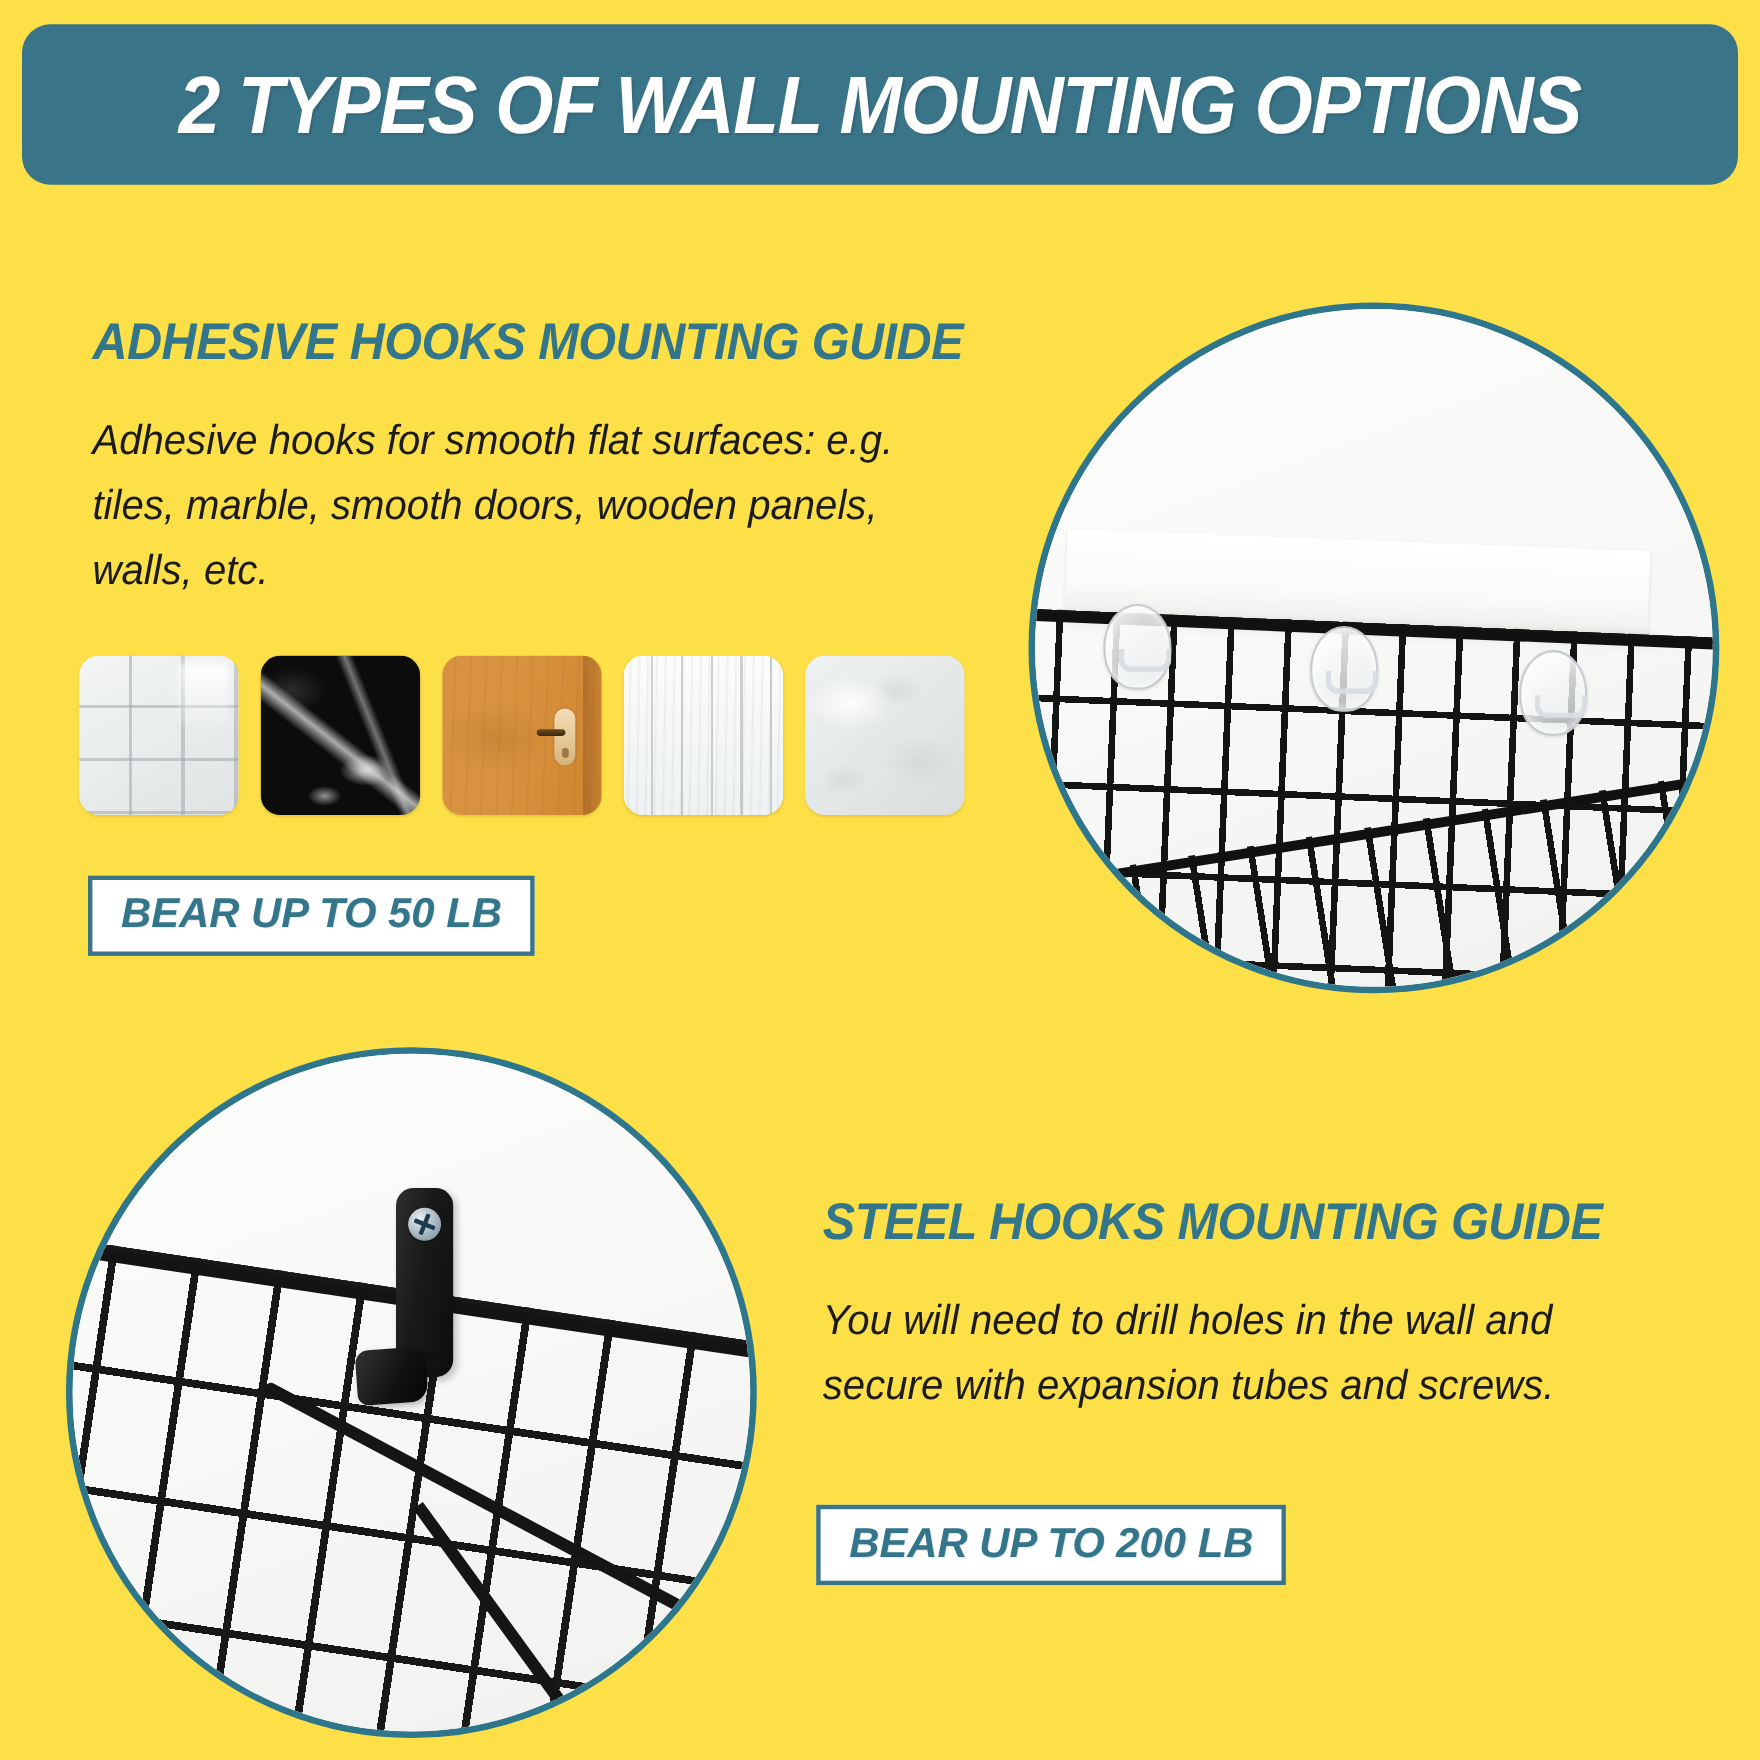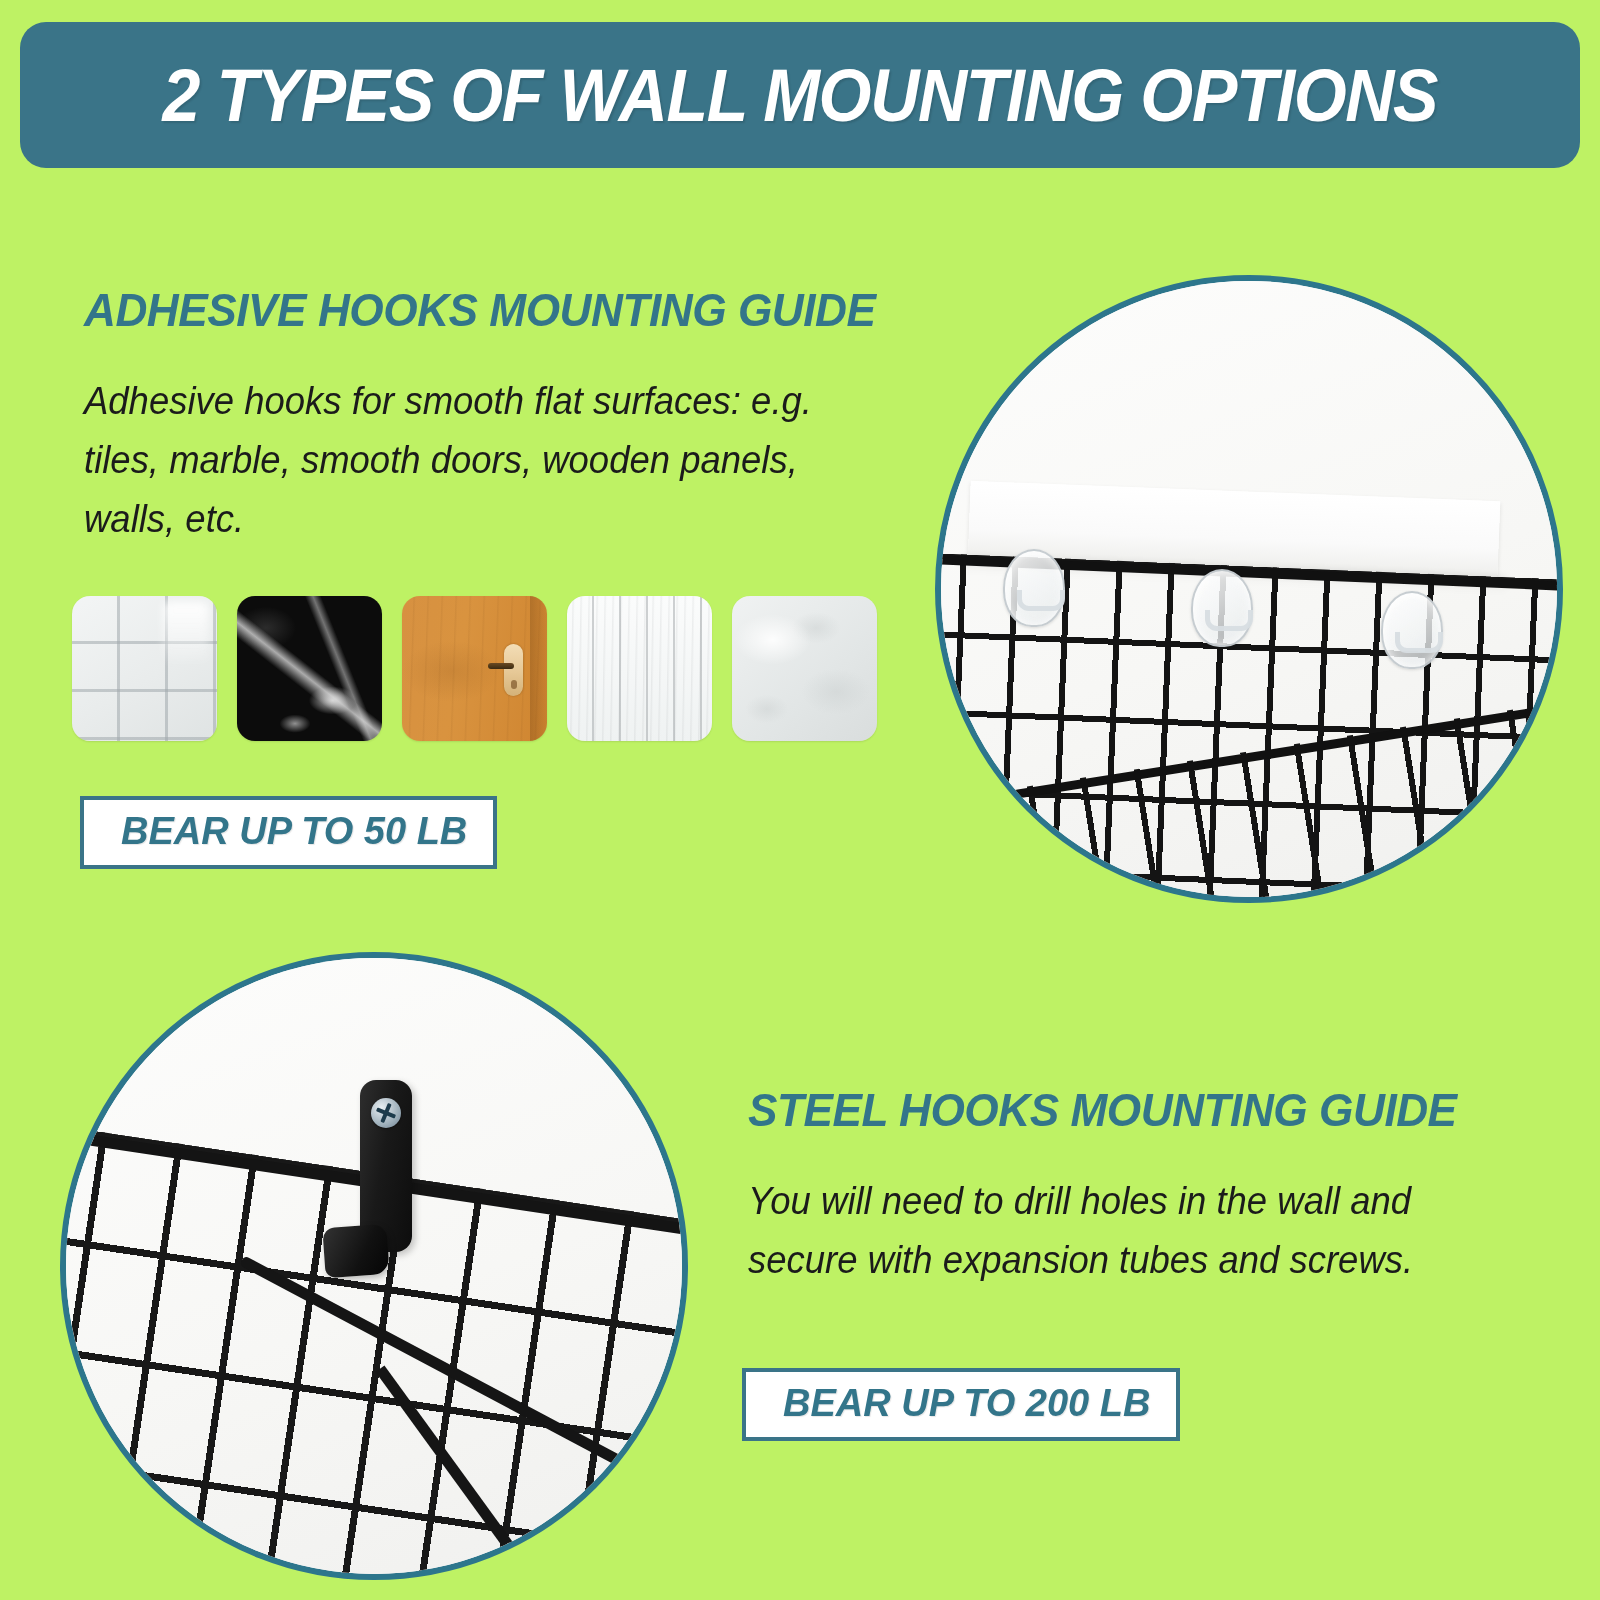--- a/index.html
+++ b/index.html
@@ -9,21 +9,21 @@
     height: 1600px;
     background: #ffffff;
     font-family: "Liberation Sans", sans-serif;
     overflow: hidden;
   }
 
   #page {
     position: relative;
     width: 1600px;
     height: 1600px;
-    background: #bef264;
+    background: #fde047;
   }
 
   
   #header-banner {
     position: absolute;
     left: 20px;
     top: 22px;
     width: 1560px;
     height: 146px;
     background: #3a7488;
@@ -65,21 +65,21 @@
     line-height: 1.55;
     transform: scaleX(0.96);
     transform-origin: left center;
   }
 
   
   .bear-badge {
     display: inline-block;
     border: 4px solid #3a7488;
     background: #ffffff;
-    padding: 10px 26px 12px 37px;
+    padding: 10px 26px 12px 26px;
     color: #33758a;
     font-family: "Liberation Sans", sans-serif;
     font-weight: bold;
     font-style: italic;
     font-size: 38px;
     letter-spacing: 0px;
     white-space: nowrap;
     text-shadow: 1px 1px 1px rgba(0,0,0,0.10);
   }
 

